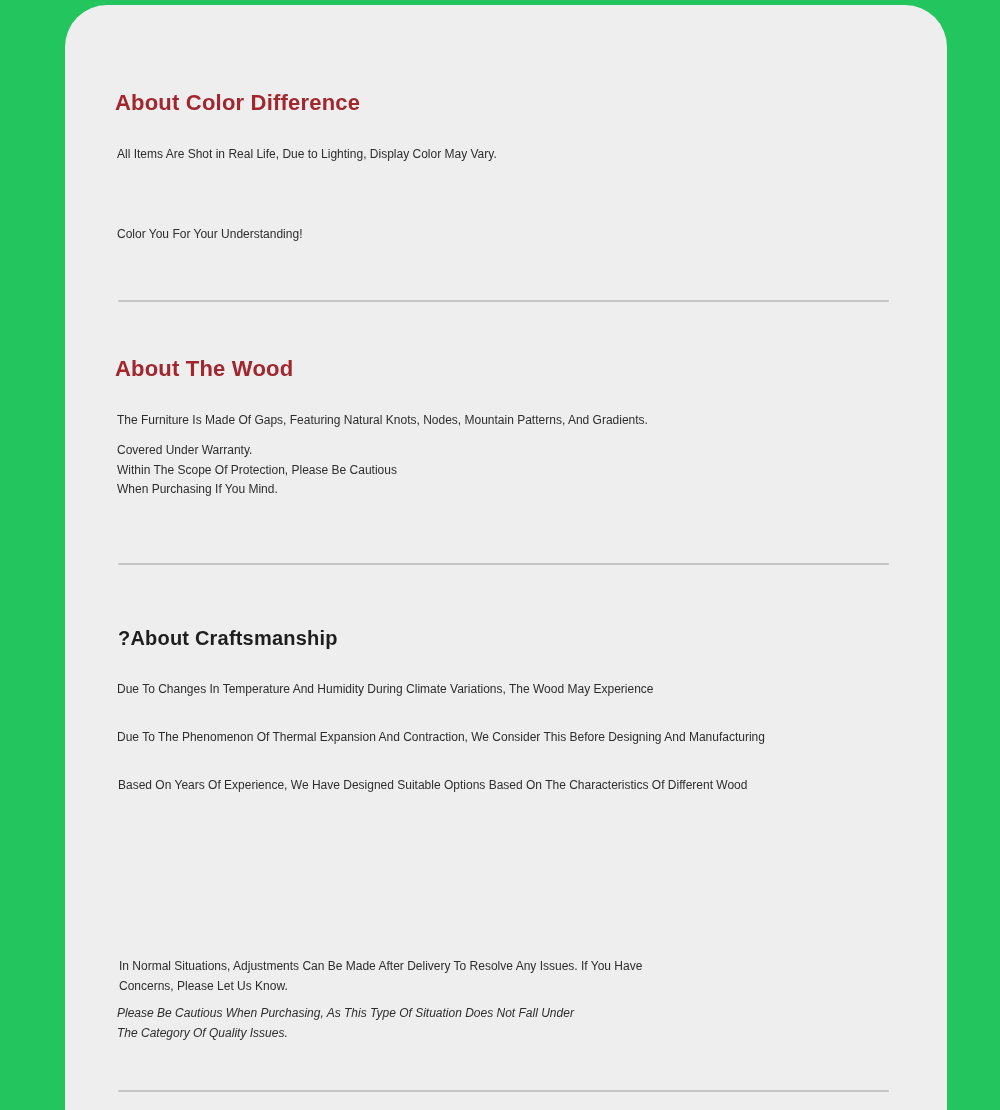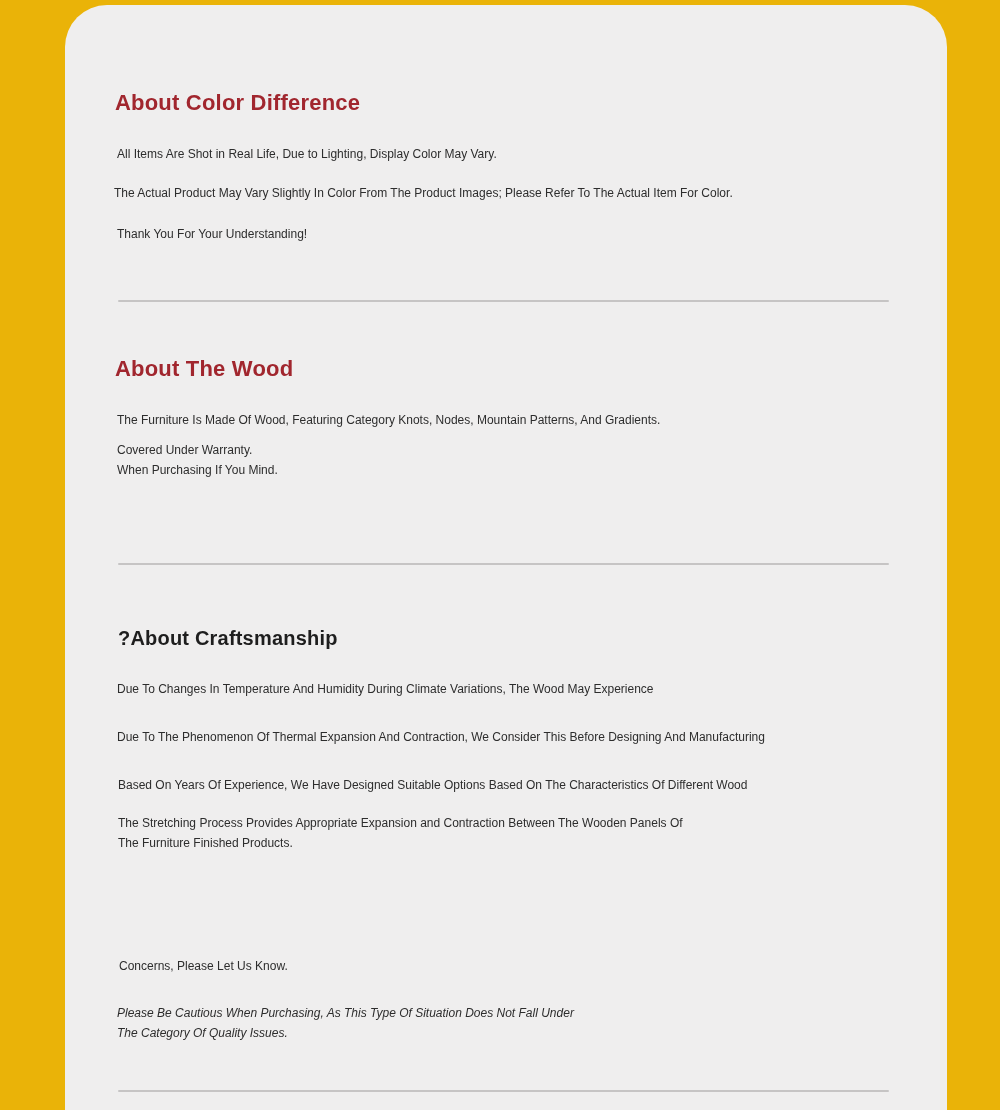--- a/index.html
+++ b/index.html
@@ -1,20 +1,20 @@
 <!DOCTYPE html>
 <html><head>
 <meta charset="utf-8">
 <style>
   html,body{margin:0;padding:0;}
   body{
     width:1000px;height:1110px;overflow:hidden;background:#ffffff;
     font-family:"Liberation Sans",sans-serif;
   }
-  .viewport{position:relative;width:1000px;height:1110px;overflow:hidden;background:#eab308;}
+  .viewport{position:relative;width:1000px;height:1110px;overflow:hidden;background:#22c55e;}
   .card{
     position:absolute;left:65px;top:5px;width:882px;height:1260px;
     background:#efeeee;border-radius:42px;
   }
   .h-red{
     position:absolute;margin:0;font-size:22px;line-height:26px;font-weight:bold;
     color:#a1262e;white-space:nowrap;letter-spacing:.2px;
   }
   .h-dark{
     position:absolute;margin:0;font-size:20px;line-height:24px;font-weight:bold;
@@ -34,53 +34,50 @@
 <body>
 
 <div class="viewport">
 
   <div class="card"></div>
 
   <h2 class="h-red" style="left:115px;top:90px;">About Color Difference</h2>
 
   <p class="para" style="left:117px;top:145px;">All Items Are Shot in Real Life, Due to Lighting, Display Color May Vary.</p>
 
-  <p class="para" style="left:114px;top:184px;">The Actual Product May Vary Slightly In Color From The Product Images; Please Refer To The Actual Item For Color.</p>
 
-  <p class="para" style="left:117px;top:225px;">Thank You For Your Understanding!</p>
+  <p class="para" style="left:117px;top:225px;">Color You For Your Understanding!</p>
 
   <div class="divider" style="left:118px;top:300px;"></div>
 
   <h2 class="h-red" style="left:115px;top:356px;">About The Wood</h2>
 
-  <p class="para" style="left:117px;top:411px;">The Furniture Is Made Of Wood, Featuring Category Knots, Nodes, Mountain Patterns, And Gradients.</p>
+  <p class="para" style="left:117px;top:411px;">The Furniture Is Made Of Gaps, Featuring Natural Knots, Nodes, Mountain Patterns, And Gradients.</p>
 
   <div class="para" style="left:117px;top:441px;">
     <div class="ln">Covered Under Warranty.</div>
+    <div class="ln">Within The Scope Of Protection, Please Be Cautious</div>
     <div class="ln">When Purchasing If You Mind.</div>
   </div>
 
   <div class="divider" style="left:118px;top:563px;"></div>
 
   <h2 class="h-dark" style="left:118px;top:626px;text-align:right;">?About Craftsmanship</h2>
 
   <p class="para" style="left:117px;top:680px;">Due To Changes In Temperature And Humidity During Climate Variations, The Wood May Experience</p>
 
   <p class="para" style="left:117px;top:728px;">Due To The Phenomenon Of Thermal Expansion And Contraction, We Consider This Before Designing And Manufacturing</p>
 
   <p class="para" style="left:118px;top:776px;">Based On Years Of Experience, We Have Designed Suitable Options Based On The Characteristics Of Different Wood</p>
 
-  <div class="para" style="left:118px;top:814px;">
-    <div class="ln">The Stretching Process Provides Appropriate Expansion and Contraction Between The Wooden Panels Of</div>
-    <div class="ln">The Furniture Finished Products.</div>
-  </div>
 
 
 
   <div class="para" style="left:119px;top:957px;">
+    <div class="ln">In Normal Situations, Adjustments Can Be Made After Delivery To Resolve Any Issues. If You Have</div>
     <div class="ln">Concerns, Please Let Us Know.</div>
   </div>
 
   <div class="para" style="left:117px;top:1004px;font-style:italic;">
     <div class="ln">Please Be Cautious When Purchasing, As This Type Of Situation Does Not Fall Under</div>
     <div class="ln">The Category Of Quality Issues.</div>
   </div>
 
   <div class="divider" style="left:118px;top:1090px;"></div>
 

